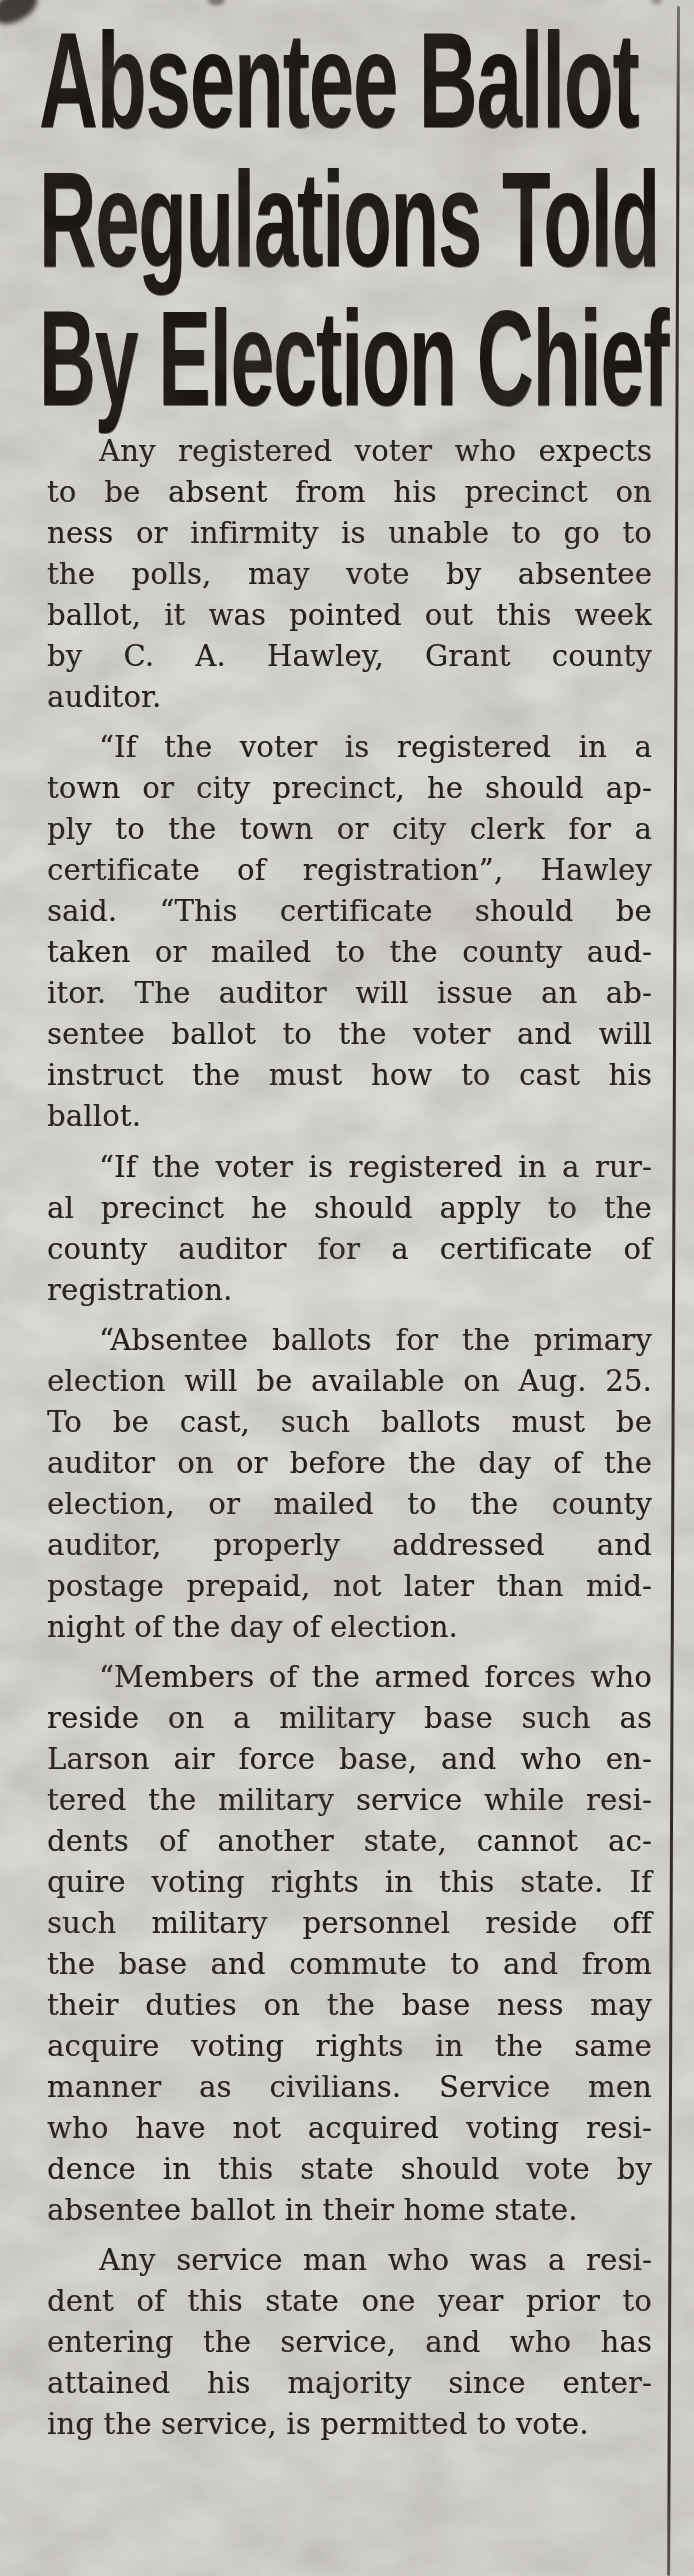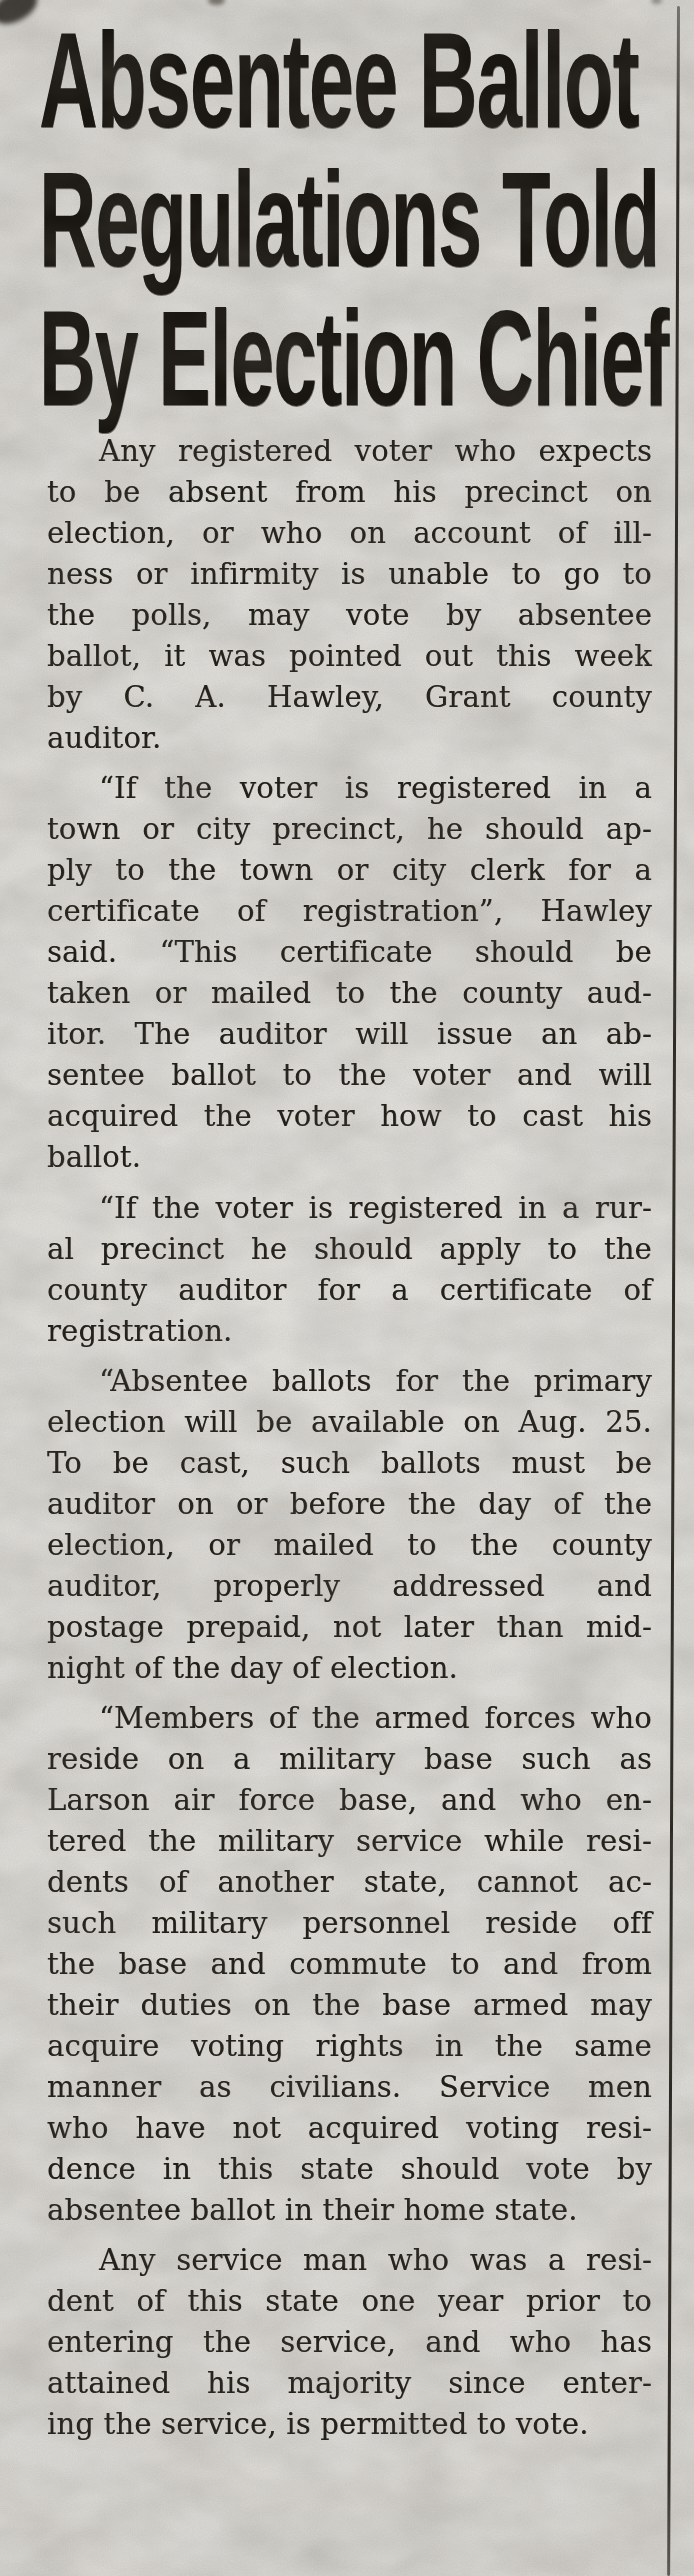--- a/index.html
+++ b/index.html
@@ -91,37 +91,36 @@
   <div class="headline">
       <div class="h-line"><span class="fit-width" style="transform: scaleX(0.599994);">Absentee Ballot</span></div>
       <div class="h-line"><span class="fit-width" style="transform: scaleX(0.583515);">Regulations Told</span></div>
       <div class="h-line"><span class="fit-width" style="transform: scaleX(0.579434);">By Election Chief</span></div>
     </div>
 
   <div class="article-body">
       <div class="paragraph">
         <div class="b-line first">Any registered voter who expects</div>
         <div class="b-line">to be absent from his precinct on</div>
-        <div class="b-line">election, or who on account of ill-</div>
         <div class="b-line">ness or infirmity is unable to go to</div>
         <div class="b-line">the polls, may vote by absentee</div>
         <div class="b-line">ballot, it was pointed out this week</div>
         <div class="b-line">by C. A. Hawley, Grant county</div>
         <div class="b-line last">auditor.</div>
       </div>
       <div class="paragraph">
         <div class="b-line first">“If the voter is registered in a</div>
         <div class="b-line">town or city precinct, he should ap-</div>
         <div class="b-line">ply to the town or city clerk for a</div>
         <div class="b-line">certificate of registration”, Hawley</div>
         <div class="b-line">said. “This certificate should be</div>
         <div class="b-line">taken or mailed to the county aud-</div>
         <div class="b-line">itor. The auditor will issue an ab-</div>
         <div class="b-line">sentee ballot to the voter and will</div>
-        <div class="b-line">acquired the voter how to cast his</div>
+        <div class="b-line">instruct the must how to cast his</div>
         <div class="b-line last">ballot.</div>
       </div>
       <div class="paragraph">
         <div class="b-line first">“If the voter is registered in a rur-</div>
         <div class="b-line">al precinct he should apply to the</div>
         <div class="b-line">county auditor for a certificate of</div>
         <div class="b-line last">registration.</div>
       </div>
       <div class="paragraph">
         <div class="b-line first">“Absentee ballots for the primary</div>
@@ -132,23 +131,24 @@
         <div class="b-line">auditor, properly addressed and</div>
         <div class="b-line">postage prepaid, not later than mid-</div>
         <div class="b-line last">night of the day of election.</div>
       </div>
       <div class="paragraph">
         <div class="b-line first">“Members of the armed forces who</div>
         <div class="b-line">reside on a military base such as</div>
         <div class="b-line">Larson air force base, and who en-</div>
         <div class="b-line">tered the military service while resi-</div>
         <div class="b-line">dents of another state, cannot ac-</div>
+        <div class="b-line">quire voting rights in this state. If</div>
         <div class="b-line">such military personnel reside off</div>
         <div class="b-line">the base and commute to and from</div>
-        <div class="b-line">their duties on the base armed may</div>
+        <div class="b-line">their duties on the base ness may</div>
         <div class="b-line">acquire voting rights in the same</div>
         <div class="b-line">manner as civilians. Service men</div>
         <div class="b-line">who have not acquired voting resi-</div>
         <div class="b-line">dence in this state should vote by</div>
         <div class="b-line last">absentee ballot in their home state.</div>
       </div>
       <div class="paragraph">
         <div class="b-line first">Any service man who was a resi-</div>
         <div class="b-line">dent of this state one year prior to</div>
         <div class="b-line">entering the service, and who has</div>

